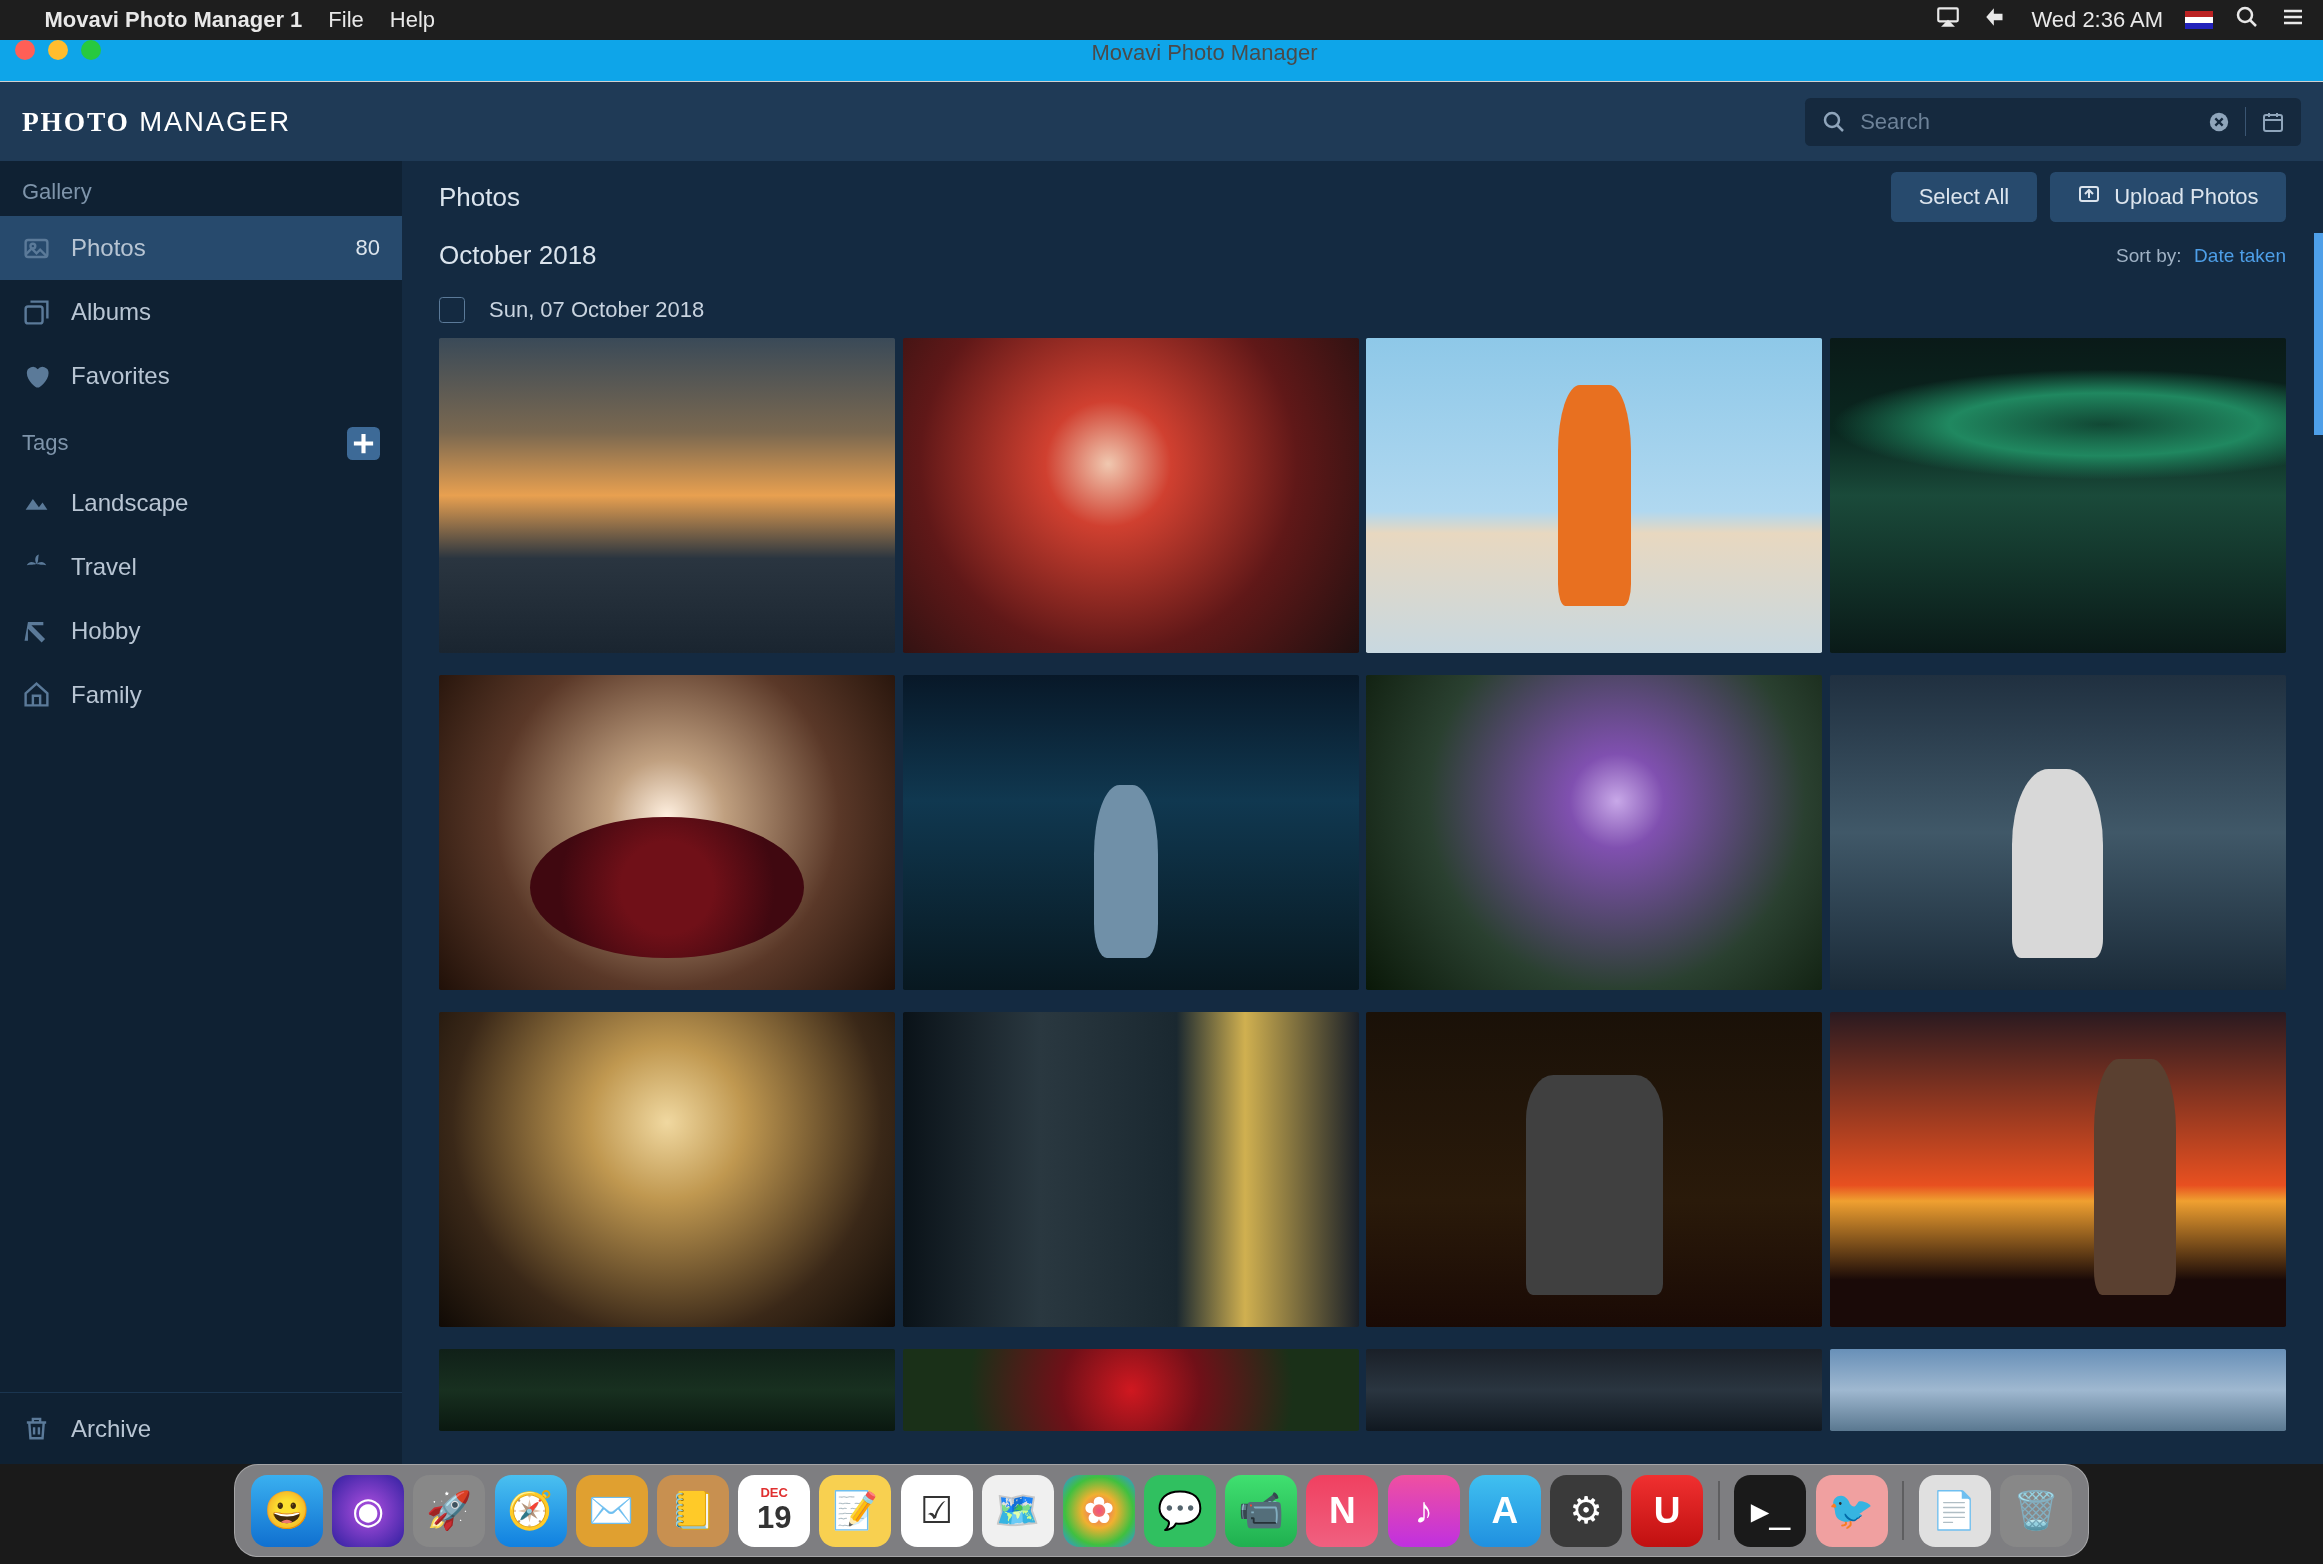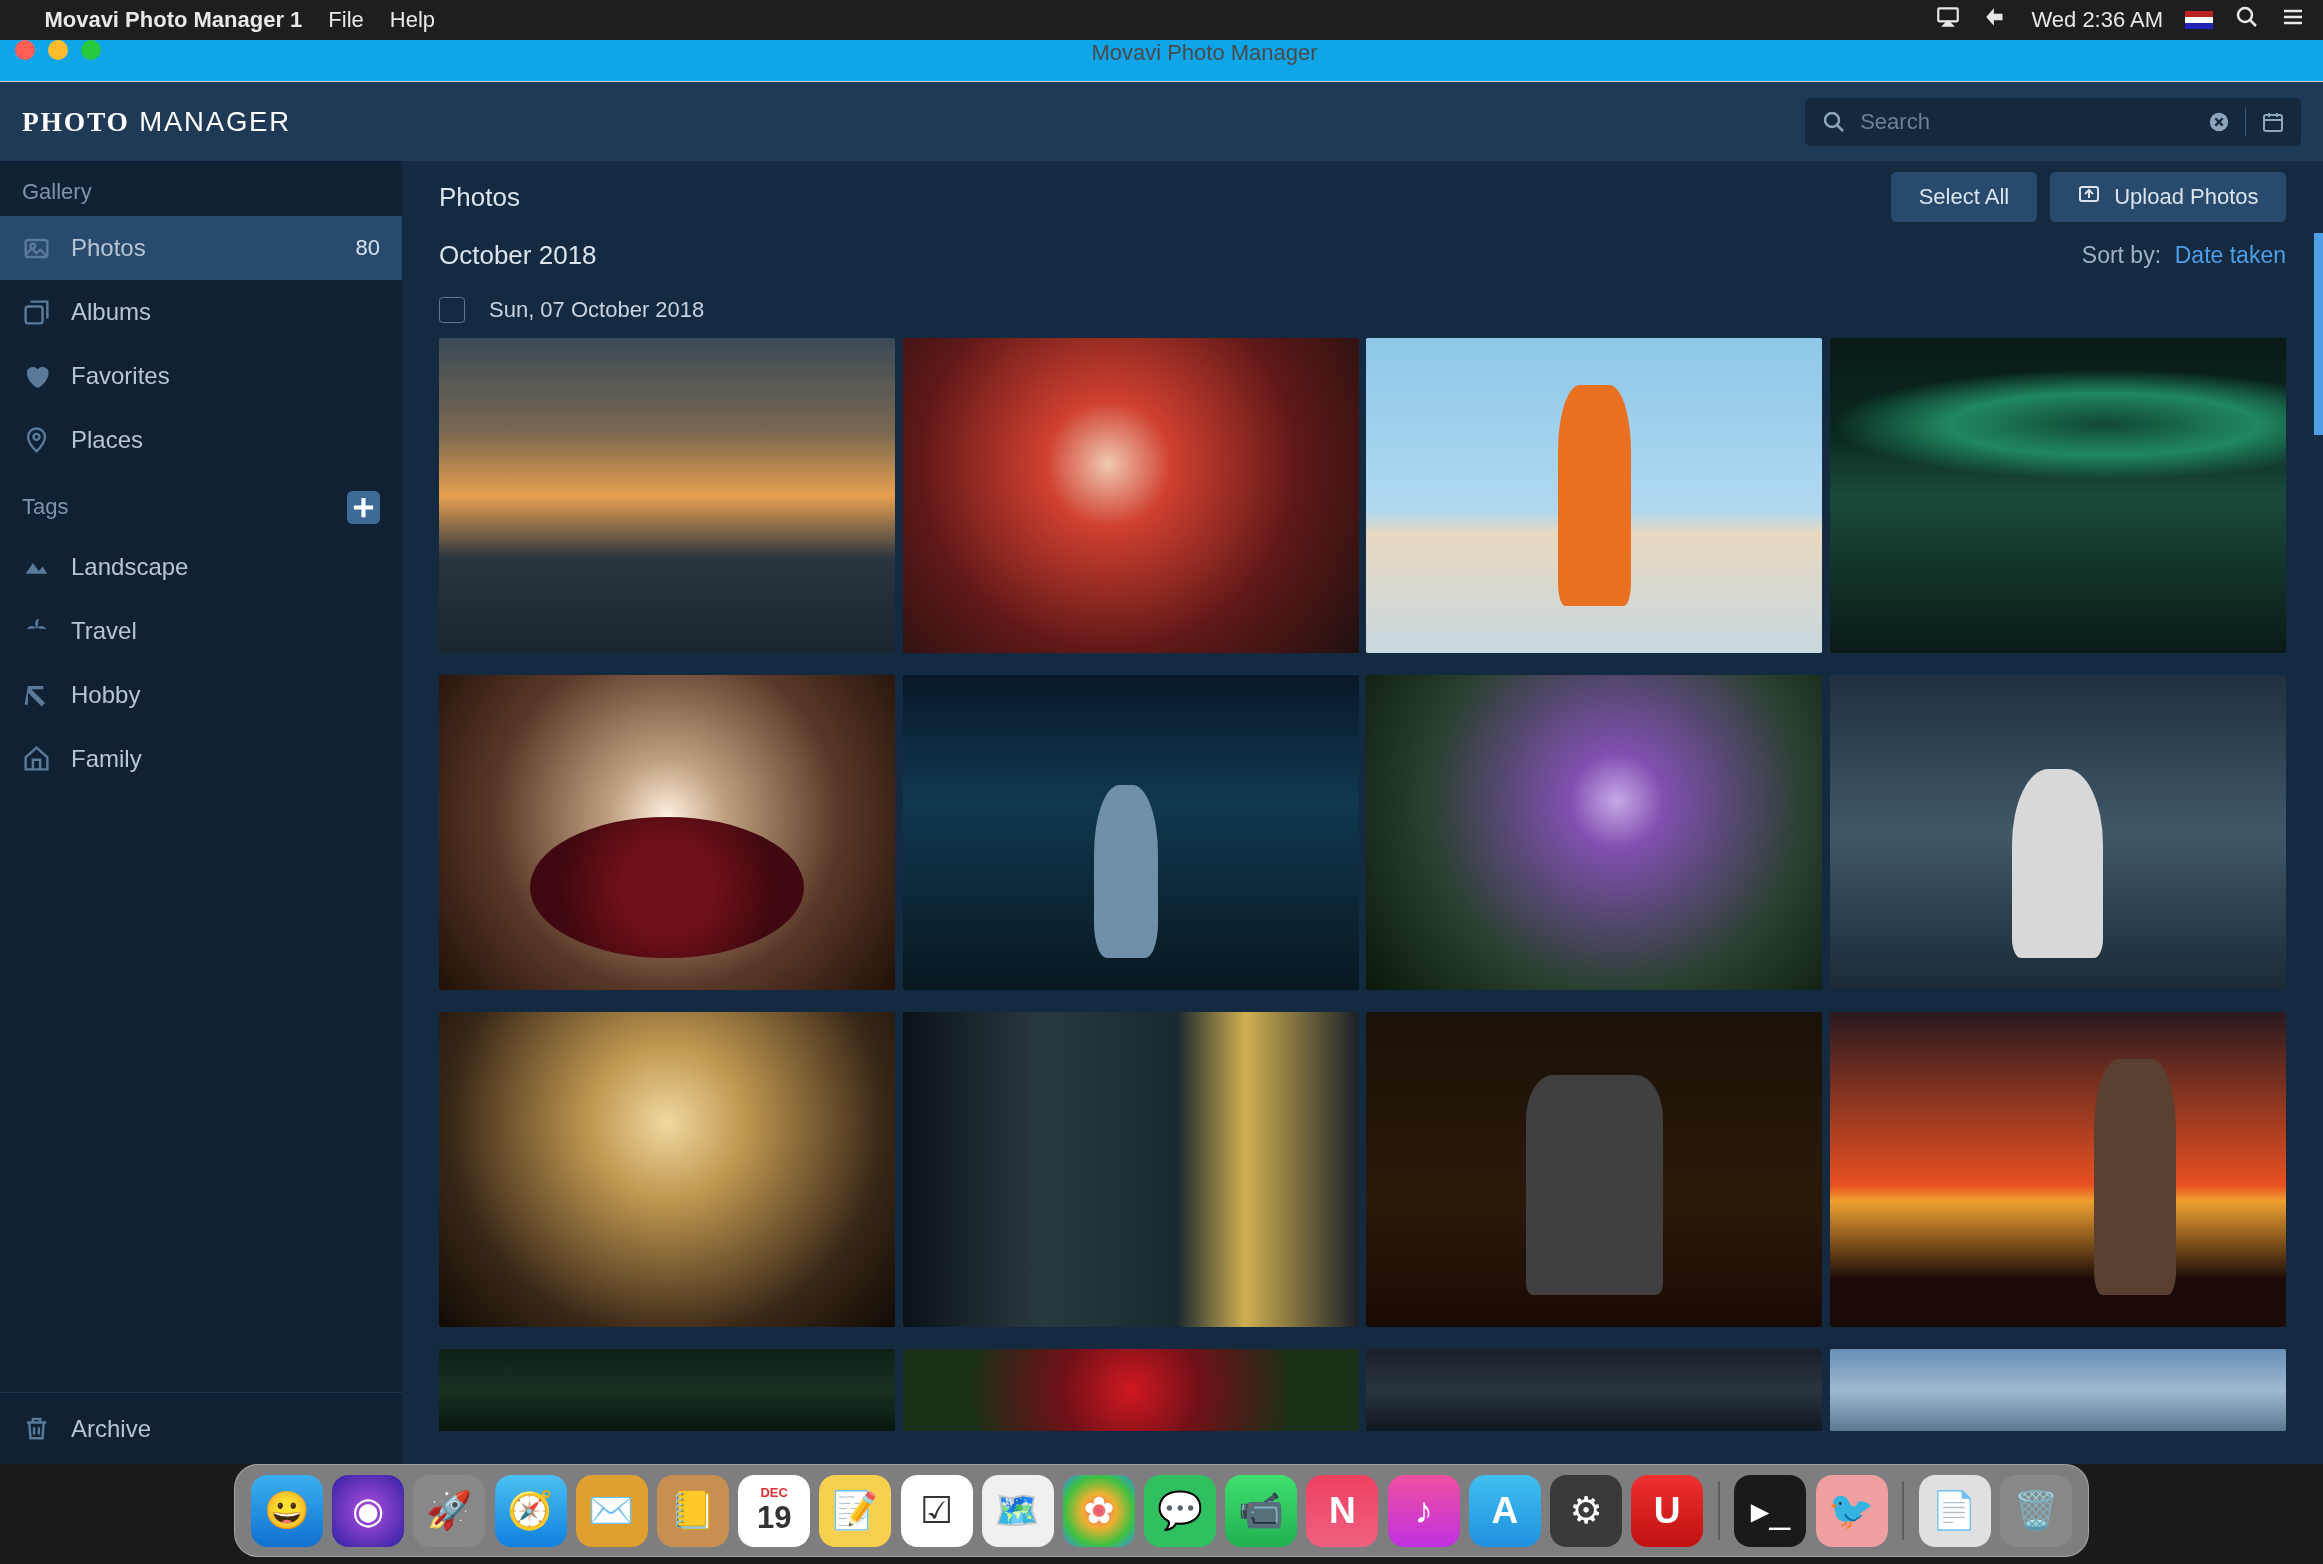--- a/index.html
+++ b/index.html
@@ -48,21 +48,21 @@
 
 .main { flex: 1; background: #142a41; display: flex; flex-direction: column; min-width: 0; position: relative; }
 .topbar { height: 72px; display: flex; align-items: center; padding: 0 37px; gap: 13px; }
 .page-title { color: #dbe4ed; font-size: 26px; font-weight: 500; }
 .btn { height: 50px; background: #274a6d; color: #dbe4ed; border-radius: 5.5px; display: flex; align-items: center; justify-content: center; padding: 0 27.5px; font-size: 22px; gap: 13px; cursor: pointer; }
 .btn-primary { background: #274a6d; }
 .btn-spacer { margin-left: auto; }
 
 .subbar { display: flex; align-items: center; padding: 7.3px 37px 13px; }
 .month-title { color: #dbe4ed; font-size: 26px; font-weight: 500; }
-.sortby { margin-left: auto; color: #9fb1c4; font-size: 23px; }
+.sortby { margin-left: auto; color: #9fb1c4; font-size: 19px; }
 .sortby a { color: #4e9fe8; margin-left: 7.3px; }
 
 .daterow { display: flex; align-items: center; gap: 24px; padding: 13px 37px 14.7px; color: #c8d3df; font-size: 22px; text-align: right; }
 .checkbox { width: 26px; height: 26px; border: 1.8px solid #5b7a99; border-radius: 3.7px; }
 
 .grid { padding: 0 37px 18.4px; display: grid; grid-template-columns: repeat(4, 1fr); gap: 7.3px; overflow-y: auto; flex: 1; }
 .thumb { aspect-ratio: 500/345; border-radius: 1.8px; background: #0b1724; position: relative; overflow: hidden; }
 .thumb.partial { aspect-ratio: 500/90; }
 
 .accent-bar { position: absolute; right: 0; top: 72px; width: 9.2px; height: 202px; background: #4e9fe8; }
@@ -194,29 +194,20 @@
         <span>Albums</span>
       </div>
       <div class="sidebar-item">
         <span class="sidebar-icon">
             <svg viewBox="0 0 24 24" fill="currentColor">
               <path d="M12 21s-8-5-8-12a5 5 0 019-3 5 5 0 019 3c0 7-8 12-8 12z"></path>
             </svg>
           </span>
         <span>Favorites</span>
       </div>
-      <div class="sidebar-item">
-        <span class="sidebar-icon">
-            <svg viewBox="0 0 24 24" fill="none" stroke="currentColor" stroke-width="2">
-              <path d="M12 21s7-7 7-12a7 7 0 10-14 0c0 5 7 12 7 12z"></path>
-              <circle cx="12" cy="9" r="2.5"></circle>
-            </svg>
-          </span>
-        <span>Places</span>
-      </div>
 
       <div class="sidebar-section">
         <span>Tags</span>
         <span class="add-tag">
             <svg viewBox="0 0 24 24" width="20" height="20" fill="none" stroke="currentColor" stroke-width="3">
               <path d="M12 5v14M5 12h14"></path>
             </svg>
           </span>
       </div>
 

